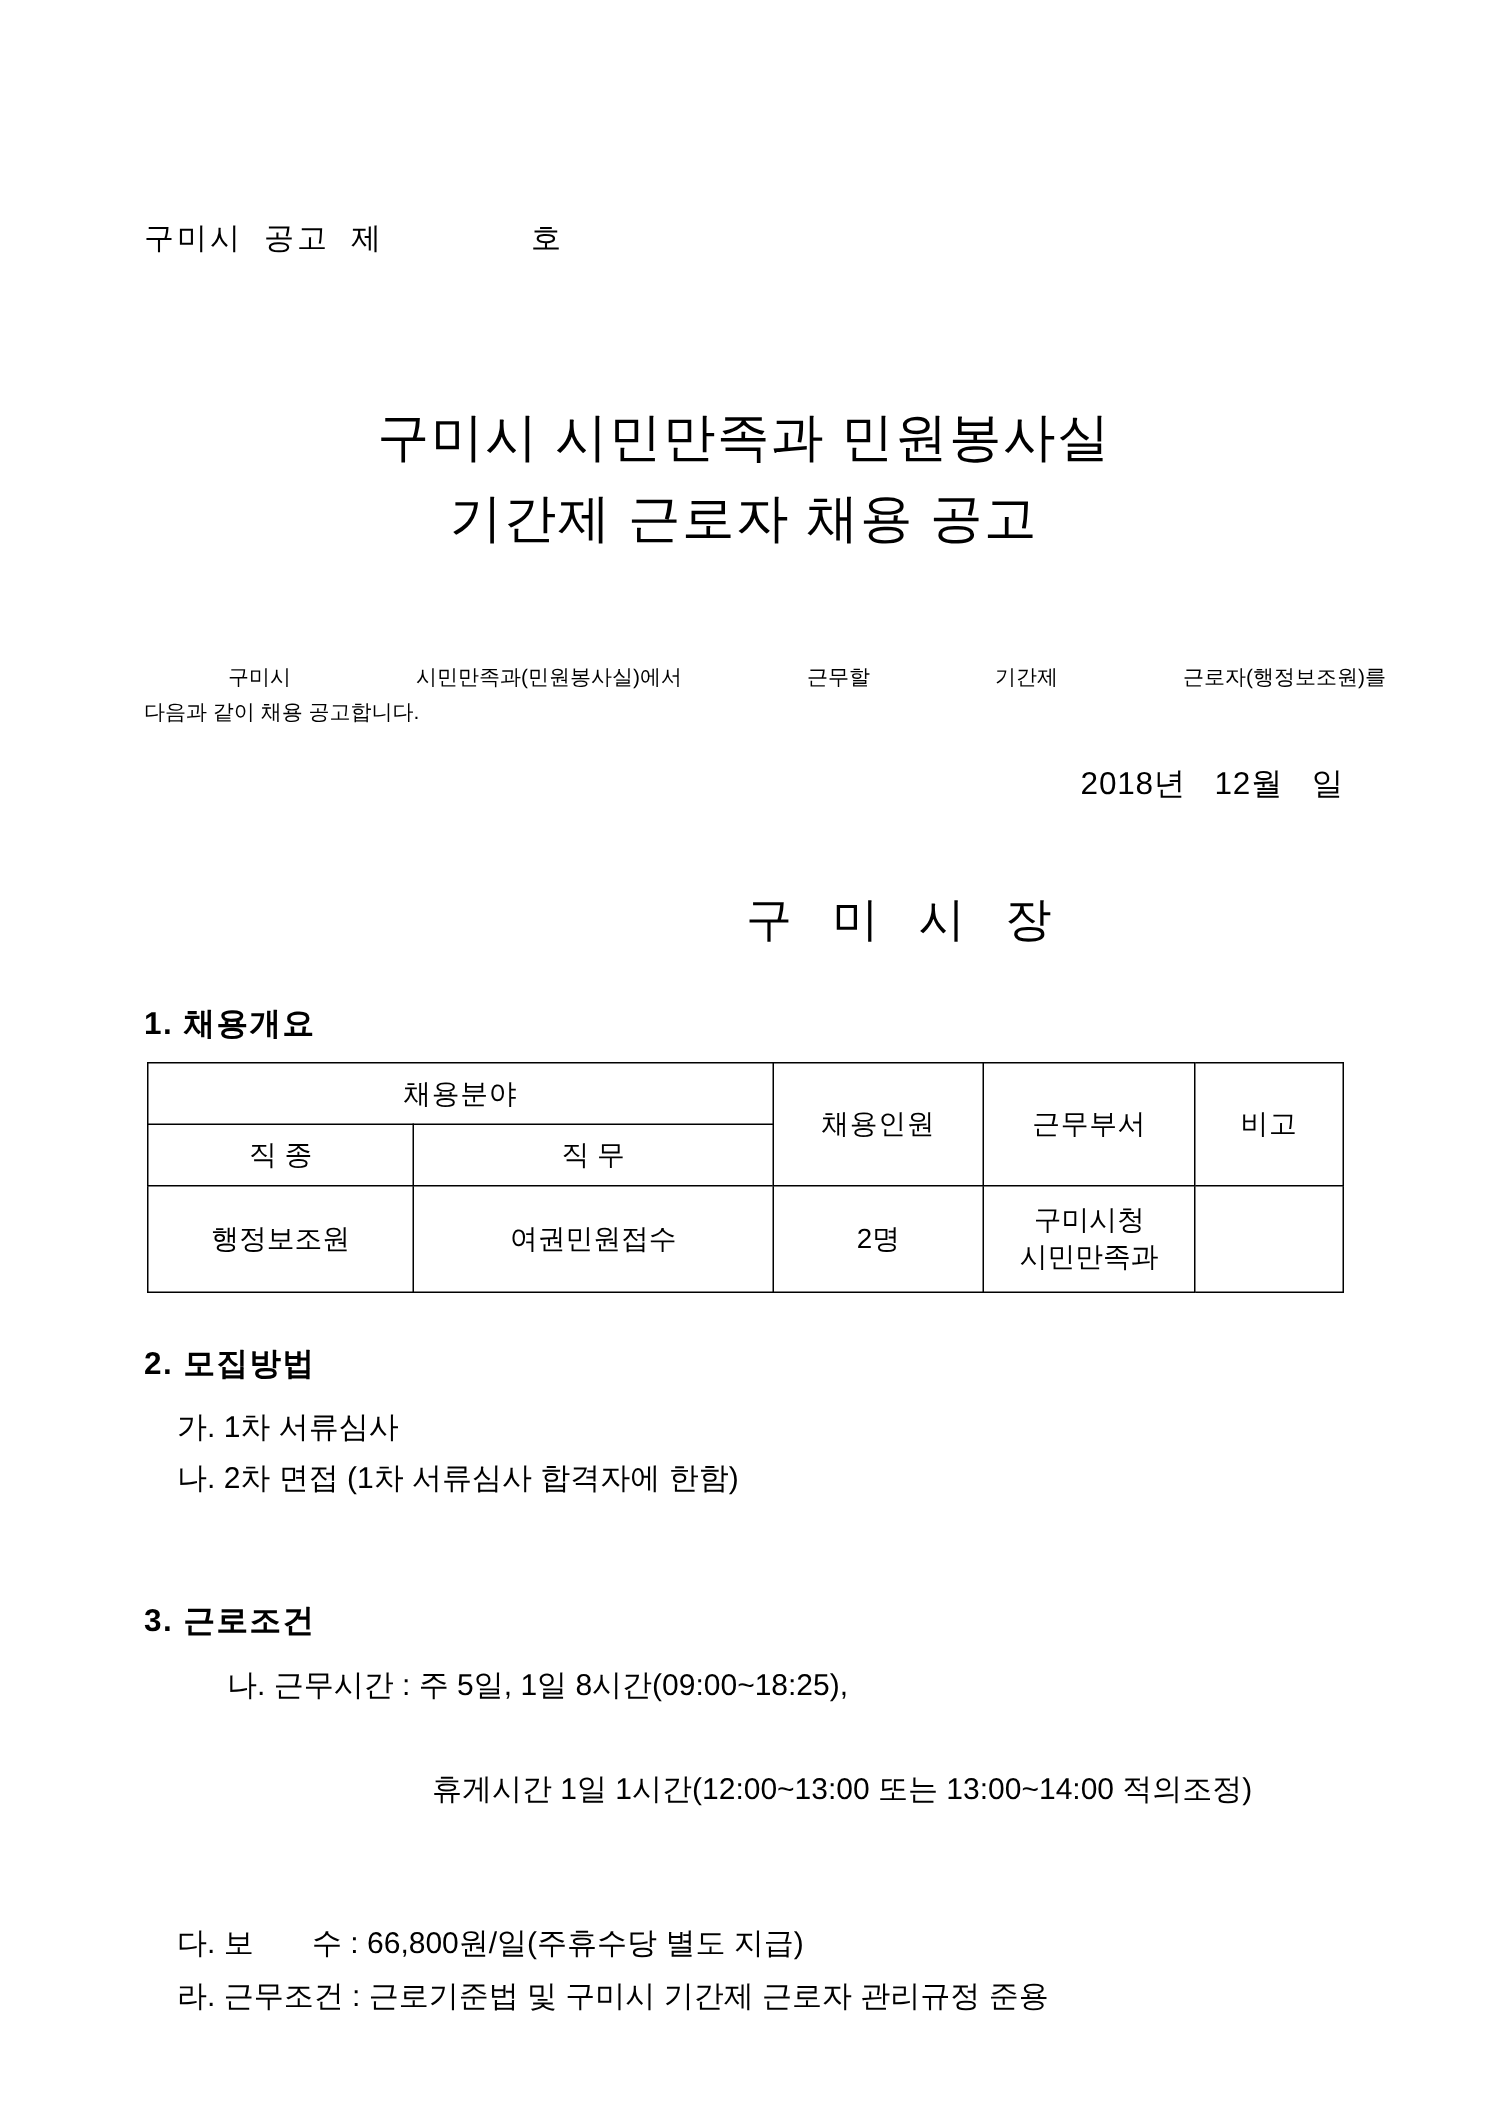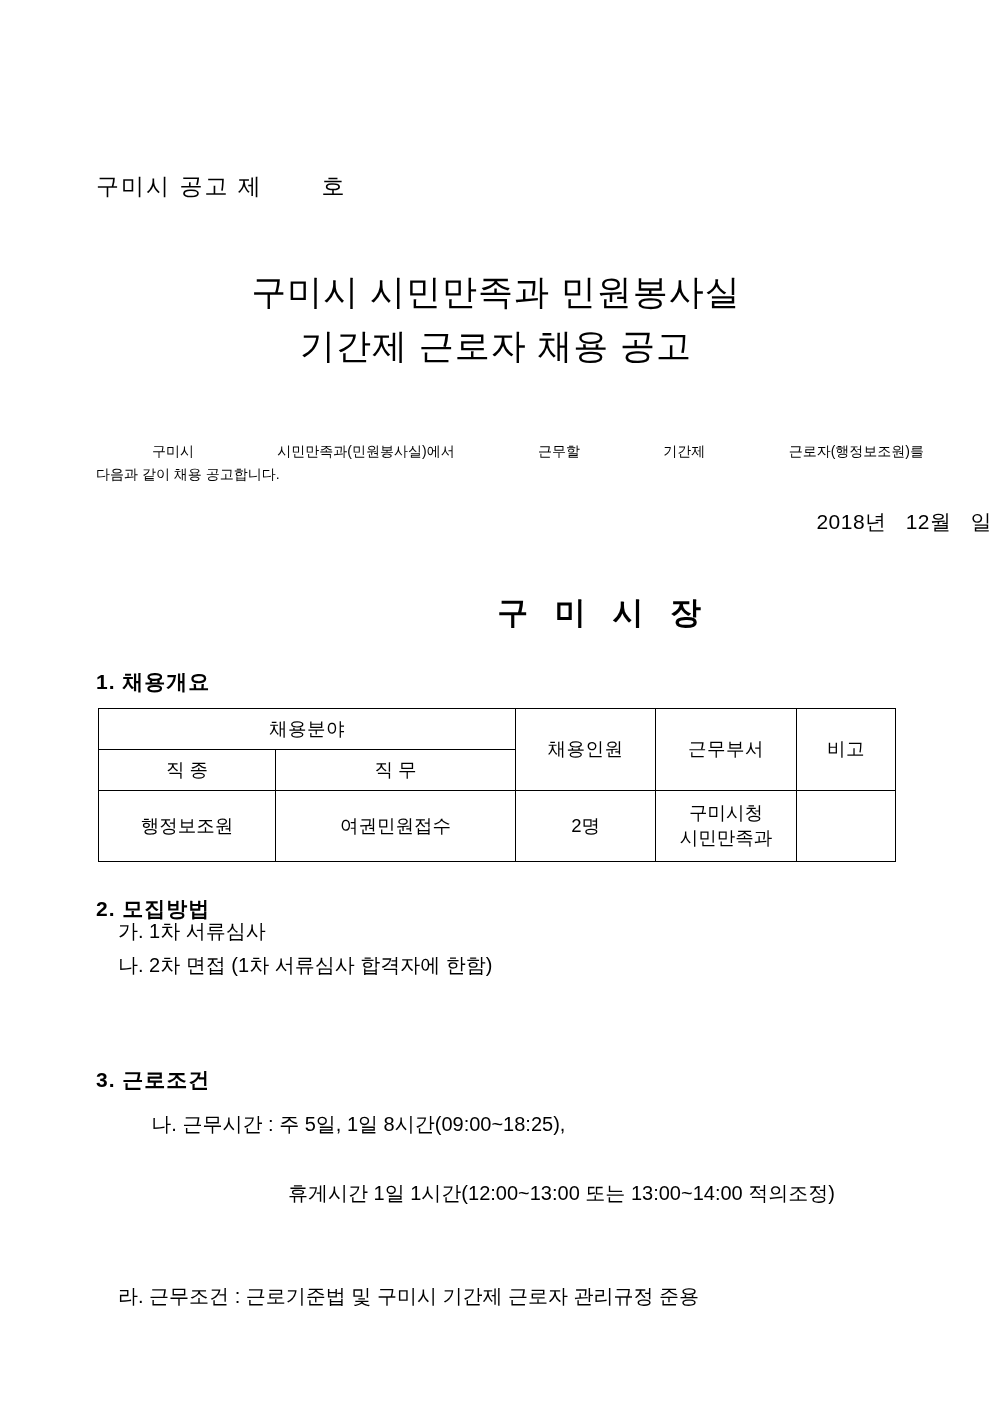--- a/index.html
+++ b/index.html
@@ -19,25 +19,26 @@
     position: relative;
     width: 992px;
     height: 1403px;
     box-sizing: border-box;
     padding: 0 96px;
   }
 
   
   .notice-no {
     position: absolute;
-    top: 171px;
+    top: 145px;
     left: 96px;
-    font-size: 23px;
+    font-size: 20px;
     letter-spacing: 2px;
     white-space: pre;
+    font-family: Liberation Mono, monospace;
   }
 
   
   .title-block {
     position: absolute;
     top: 265px;
     left: 0;
     width: 992px;
     text-align: center;
   }
@@ -73,38 +74,39 @@
   .intro .l2 {
     display: block;
   }
 
   
   .doc-date {
     position: absolute;
     top: 508px;
     left: 0;
     width: 992px;
+    padding-right: 96px;
     box-sizing: border-box;
     text-align: right;
     font-size: 21px;
     letter-spacing: 0.5px;
     white-space: pre;
   }
 
   
   .issuer {
     position: absolute;
     top: 592px;
     left: 0;
     width: 806px;
     padding-right: 96px;
     box-sizing: border-box;
     text-align: right;
     font-size: 31px;
-    font-weight: bold;
+    font-weight: normal;
     letter-spacing: 9px;
     padding-left: 35px;
   }
 
   
   .section-head {
     position: absolute;
     left: 96px;
     font-size: 21px;
     font-weight: bold;
@@ -113,21 +115,21 @@
   #sec1-head { top: 668px; }
   #sec2-head { top: 895px; }
   #sec3-head { top: 1037px; margin-top: 29px; }
 
   .sub-list {
     position: absolute;
     left: 118px;
     font-size: 20px;
     line-height: 1.72;
   }
-  #sec2-list { top: 914px; }
+  #sec2-list { top: 935px; }
   #sec3-list { top: 1073px; }
   .sub-item {
     white-space: pre;
   }
   .sub-item .cont {
     display: block;
     padding-left: 170px;
     white-space: pre;
   }
 
@@ -215,16 +217,17 @@
     <div class="sub-item">가. 1차 서류심사</div>
     <div class="sub-item">나. 2차 면접 (1차 서류심사 합격자에 한함)</div>
   </div>
 
   <div class="section-head" id="sec3-head">3.  근로조건</div>
   <div class="sub-list" id="sec3-list">
     <div class="sub-item">
       <span>나. 근무시간 : 주 5일, 1일 8시간(09:00~18:25),</span>
       <span class="cont">휴게시간 1일 1시간(12:00~13:00 또는 13:00~14:00 적의조정)</span>
     </div>
+    <div class="sub-item">다. 보       수 : 66,800원/일(주휴수당 별도 지급)</div>
     <div class="sub-item">라. 근무조건 : 근로기준법 및 구미시 기간제 근로자 관리규정 준용</div>
   </div>
 
 </div>
 
 </body></html>

